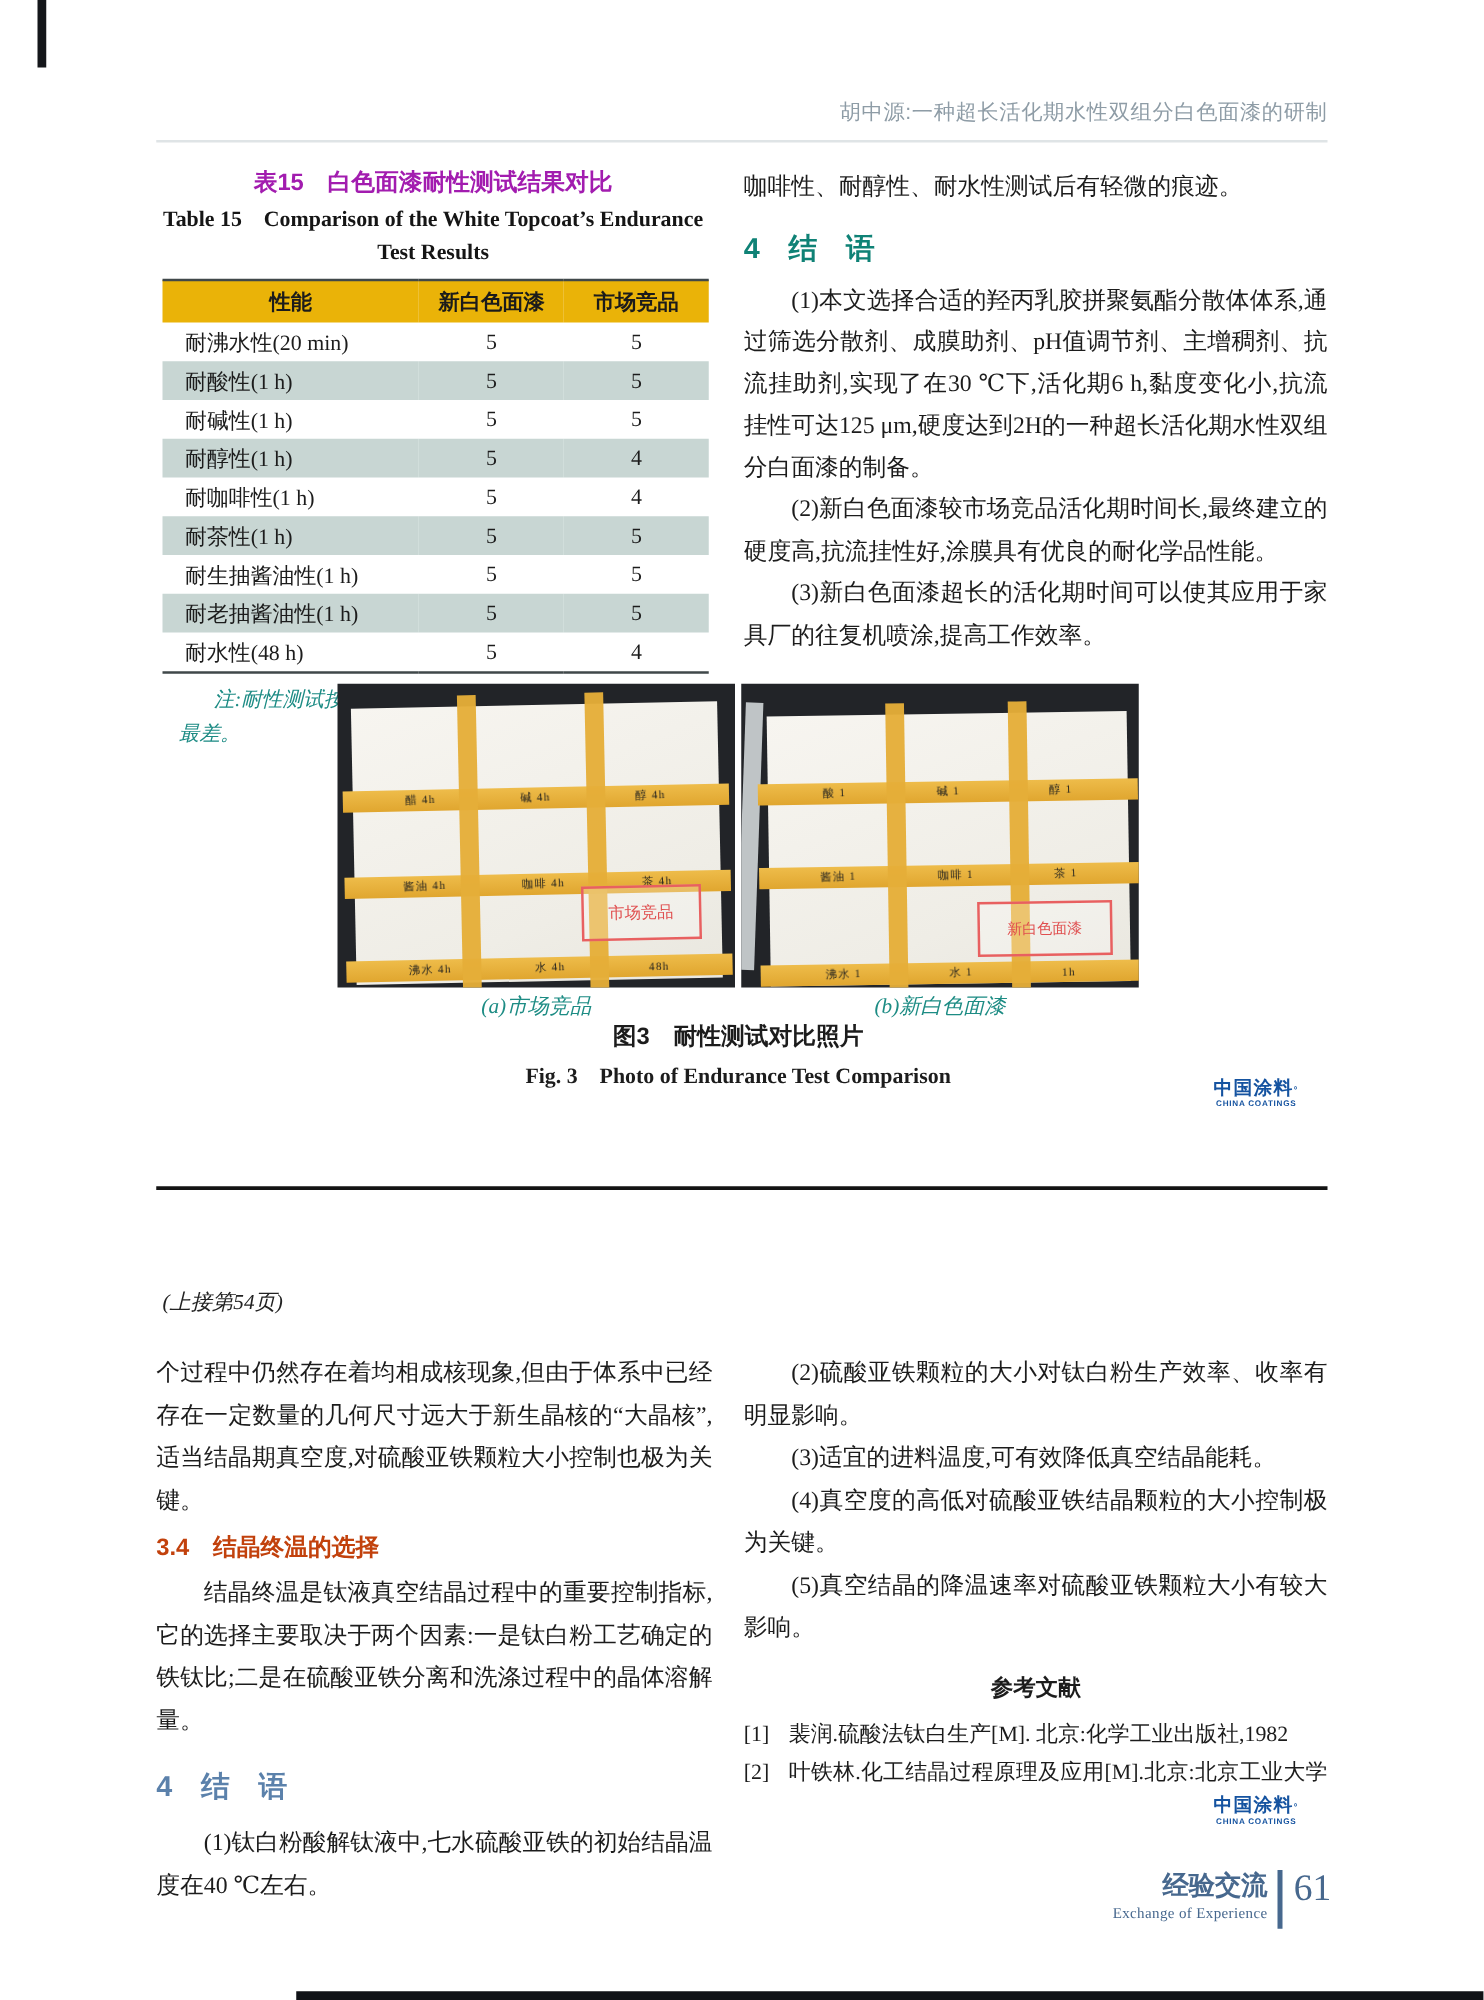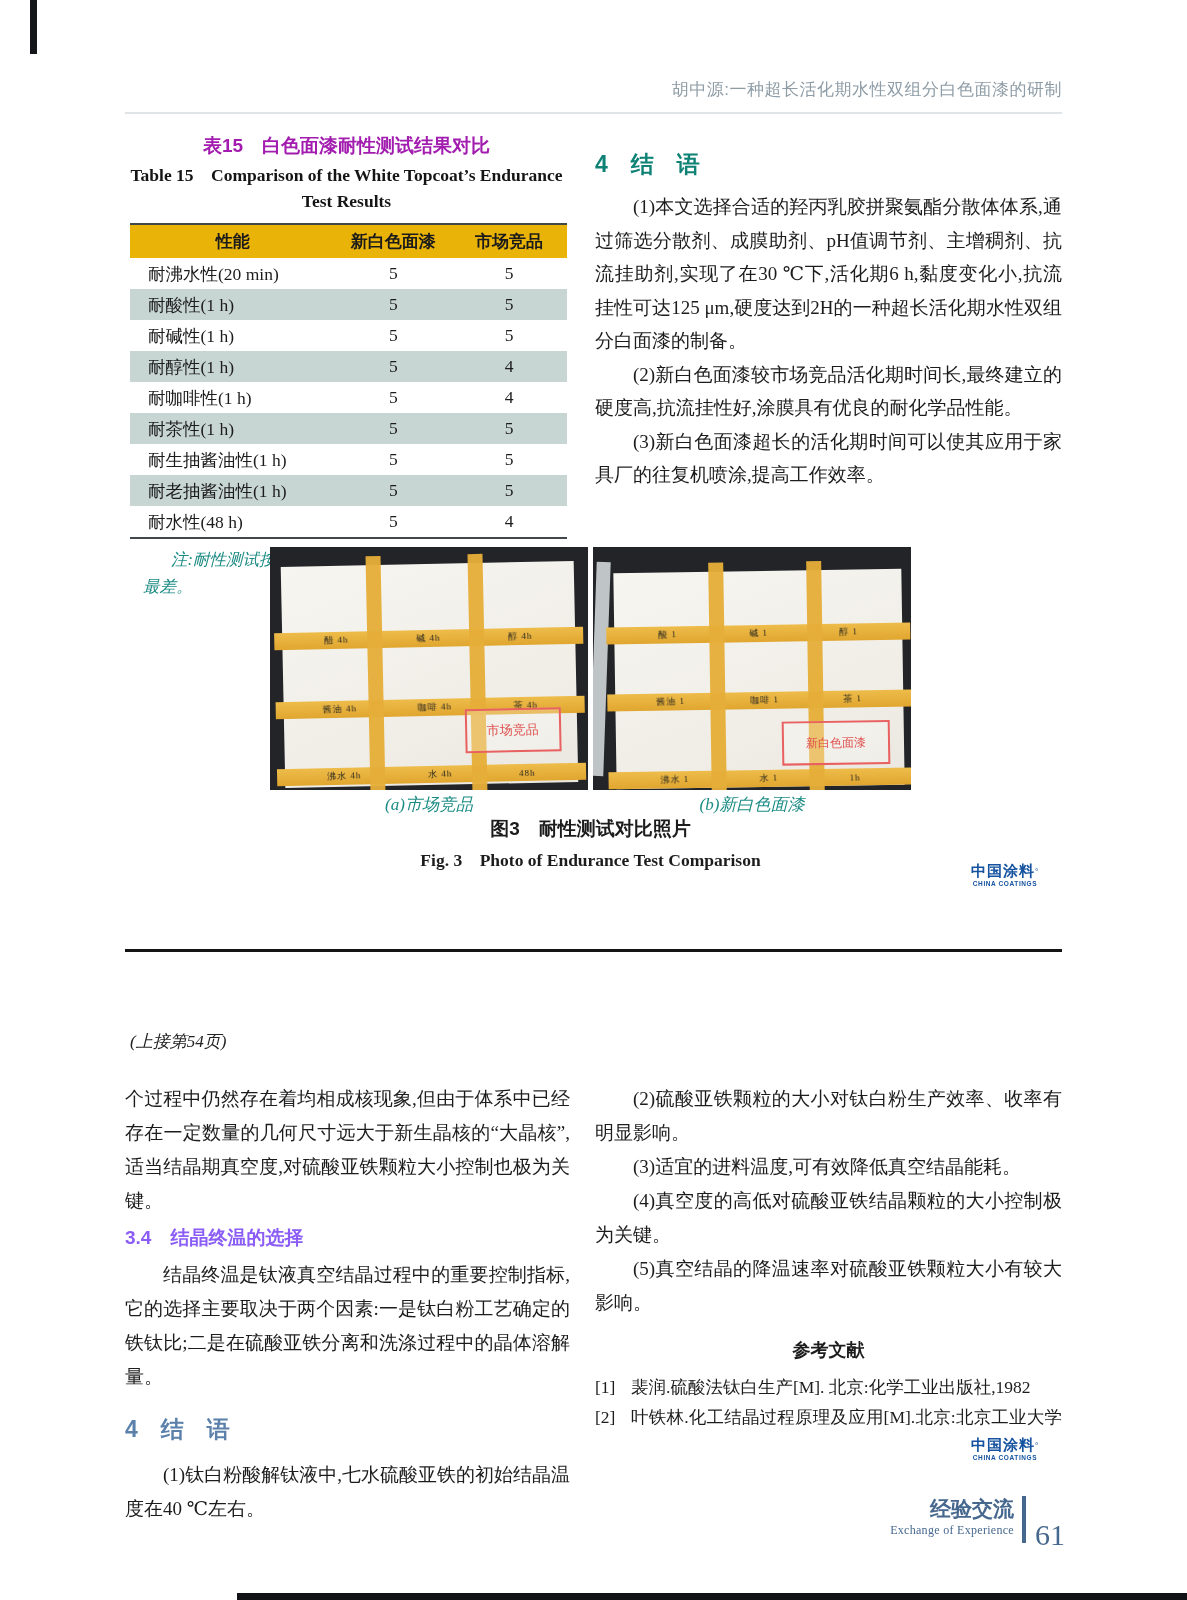--- a/index.html
+++ b/index.html
@@ -79,37 +79,37 @@
   
   .article-divider{position:absolute;left:125px;top:949px;width:937px;height:3px;background:#141414;}
 
   
   .continued-note{position:absolute;left:130px;top:1030px;font-size:17px;font-style:italic;color:#222;}
   .a2-left{position:absolute;left:125px;top:1082px;width:445px;height:445px;overflow:hidden;}
   .a2-right{position:absolute;left:595px;top:1082px;width:467px;height:350px;overflow:hidden;}
   .a2-left p,.a2-right p{margin:0;font-size:19px;line-height:34px;text-align:justify;}
   .a2-left p.ind,.a2-right p.ind{text-indent:2em;}
   .h-blue-sub{font-family:"Liberation Sans","DejaVu Sans",sans-serif;font-weight:bold;
-    font-size:19px;color:#8b5cf6;margin:7px 0 7px 0;}
+    font-size:19px;color:#c2410c;margin:7px 0 7px 0;}
   .h-blue{font-family:"Liberation Sans","DejaVu Sans",sans-serif;font-weight:bold;
     font-size:23px;color:#5b81ab;margin:20px 0 13px 0;}
   .refs-heading{text-align:center;font-family:"Liberation Sans","DejaVu Sans",sans-serif;
     font-weight:bold;font-size:18px;margin:18px 0 10px 0;}
   .ref{display:flex;font-size:17.5px;line-height:30px;}
   .ref .mkr{width:36px;flex:none;}
   .ref .txt{flex:1;text-align:justify;}
 
   
   .footer{position:absolute;left:845px;top:1496px;width:220px;display:flex;align-items:flex-start;}
   .footer .labels{width:172px;text-align:right;color:#47688e;}
   .footer .cn{font-family:"Liberation Sans","DejaVu Sans",sans-serif;font-weight:bold;
     font-size:21px;line-height:26px;}
   .footer .en{font-size:12px;line-height:16px;letter-spacing:.3px;}
   .footer .bar{width:4px;height:47px;background:#47688e;margin:0 9px 0 8px;flex:none;}
-  .footer .num{font-size:30px;color:#47688e;line-height:30px;margin-top:24px;}
+  .footer .num{font-size:30px;color:#47688e;line-height:30px;margin-top:0;}
 </style>
 </head>
 <body>
 
 <div class="page">
 
   <div class="artifact-topleft"></div>
 
   <div class="running-title">胡中源:一种超长活化期水性双组分白色面漆的研制</div>
   <div class="header-rule"></div>
@@ -176,20 +176,21 @@
           </tr>
       </tbody>
     </table>
     <div class="tbl-note">
       <div class="l1">注:耐性测试按GB/T 4893.1—2005打分:0最好,5</div>
       <div class="l2">最差。</div>
     </div>
   </div>
 
   <div class="a1-right">
+    <p>咖啡性、耐醇性、耐水性测试后有轻微的痕迹。</p>
     <div class="h-teal">4　结　语</div>
     <p class="ind">(1)本文选择合适的羟丙乳胶拼聚氨酯分散体体系,通过筛选分散剂、成膜助剂、pH值调节剂、主增稠剂、抗流挂助剂,实现了在30 ℃下,活化期6 h,黏度变化小,抗流挂性可达125 μm,硬度达到2H的一种超长活化期水性双组分白面漆的制备。</p>
     <p class="ind">(2)新白色面漆较市场竞品活化期时间长,最终建立的硬度高,抗流挂性好,涂膜具有优良的耐化学品性能。</p>
     <p class="ind">(3)新白色面漆超长的活化期时间可以使其应用于家具厂的往复机喷涂,提高工作效率。</p>
   </div>
 
   <div class="photo pa">
     <div class="panel">
       <div class="tape-h" style="top:30%;">
         <span class="mk">醋 4h</span>

